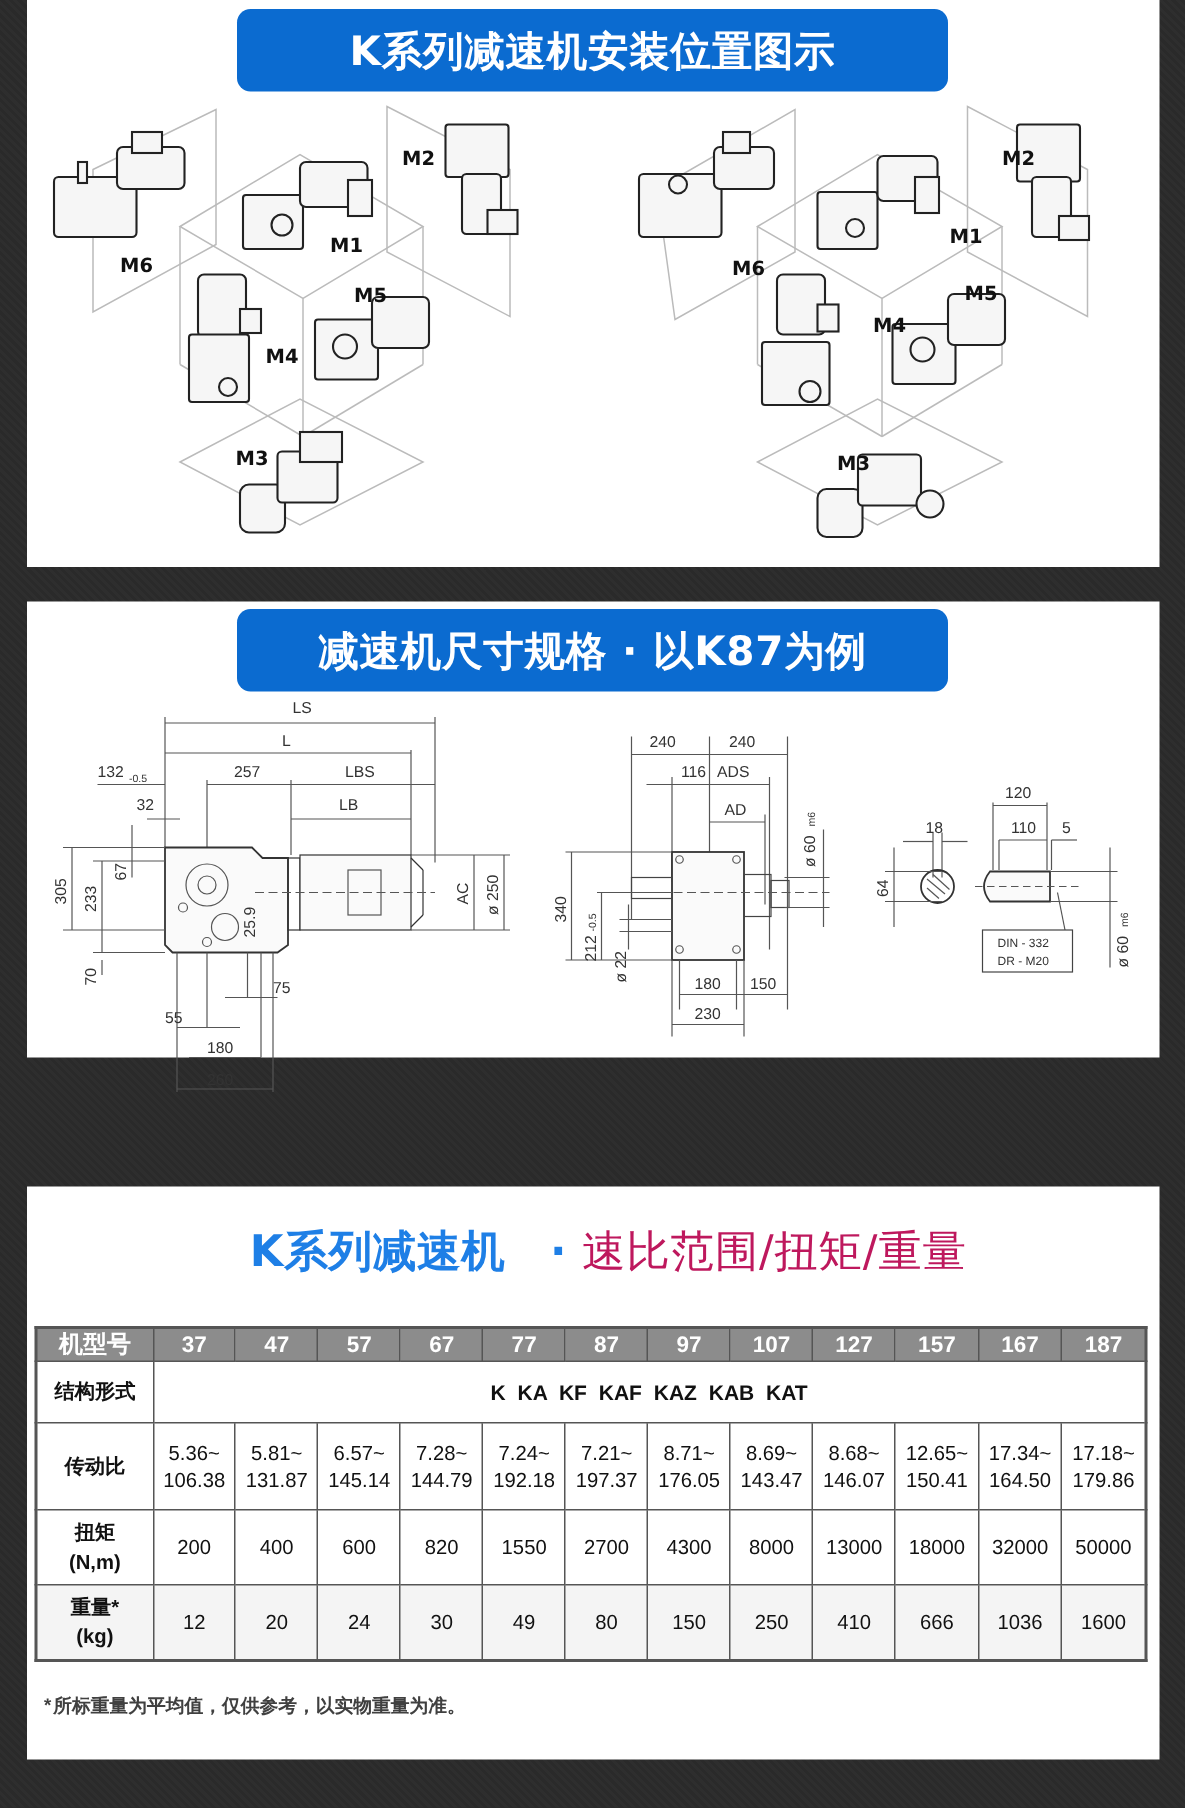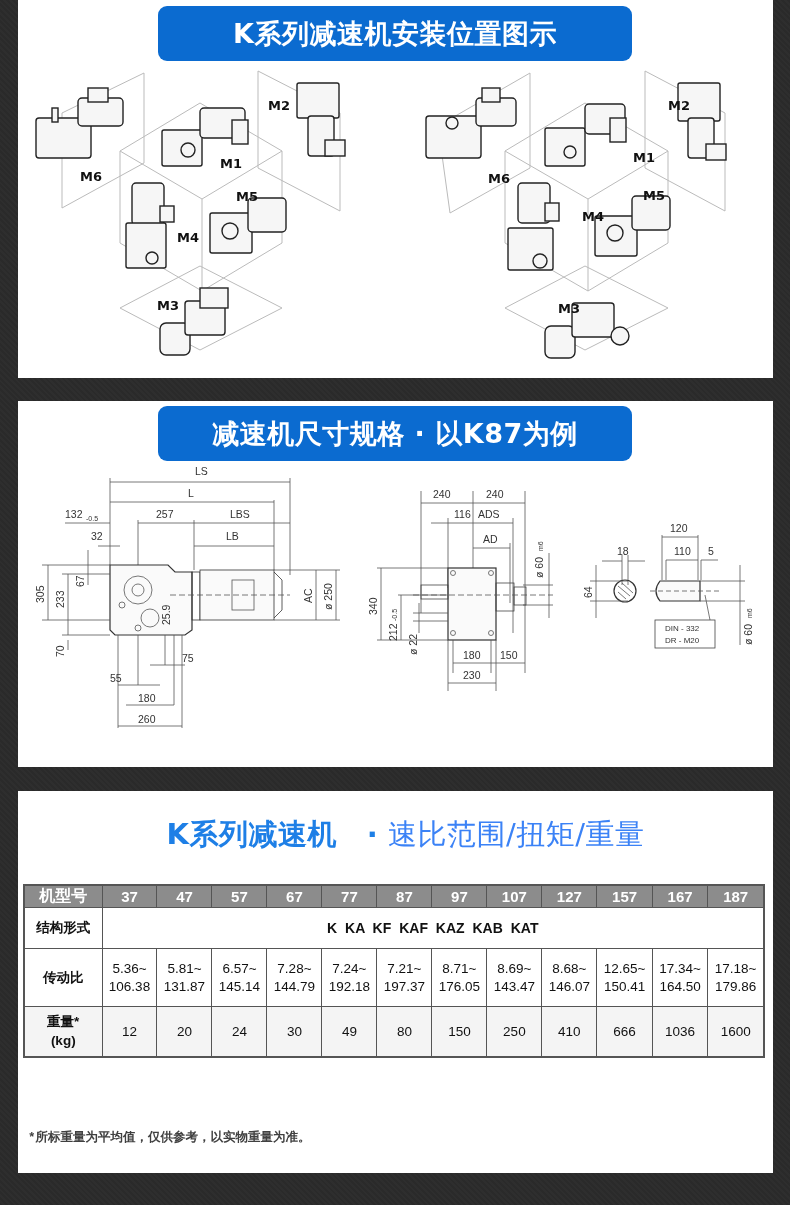--- a/index.html
+++ b/index.html
@@ -6,21 +6,21 @@
     html, body { width: 790px; height: 1205px; }
     body {
       background: #2b2b2b;
       background-image: repeating-linear-gradient(45deg, #2a2a2a 0 2px, #2e2e2e 2px 4px);
       font-family: "DejaVu Sans", "Liberation Sans", sans-serif;
       position: relative;
       overflow: hidden;
     }
     .panel { position: absolute; left: 18px; width: 755px; background: #fff; }
     .p1 { top: 0; height: 378px; }
-    .p2 { top: 401px; height: 366px; }
+    .p2 { top: 401px; height: 304px; }
     .p3 { top: 791px; height: 382px; }
 
     .title-pill {
       position: absolute; left: 140px; width: 474px; height: 55px;
       background: #0b6bd0; border-radius: 9px;
       color: #fff; font-size: 27px; font-weight: bold;
       display: flex; align-items: center; justify-content: center;
       letter-spacing: 0.5px;
       text-align: center;
     }
@@ -30,21 +30,21 @@
     svg { position: absolute; }
     .mlabel { font: bold 13px "DejaVu Sans", sans-serif; fill: #111; }
     .dim { font: 10.5px "Liberation Sans", sans-serif; fill: #333; }
     .dimsm { font: 7px "Liberation Sans", sans-serif; fill: #333; }
 
     .sec3-title {
       position: absolute; top: 24px; left: 0; width: 100%;
       text-align: center; font-size: 29px; letter-spacing: 0.5px;
     }
     .sec3-title .blue { color: #1e7fe6; font-weight: bold; margin-left: 20px; }
-    .sec3-title .black { color: #3b82f6; }
+    .sec3-title .black { color: #be185d; }
 
     table.spec {
       position: absolute; top: 93px; left: 5px; width: 742px;
       border-collapse: collapse;
       font-family: "Liberation Sans", sans-serif;
       font-size: 13.5px; color: #111;
       border: 2px solid #555;
     }
     table.spec td, table.spec th { border: 1px solid #555; text-align: center; vertical-align: middle; }
     table.spec th { background: #8c8c8c; color: #fff; font-weight: bold; font-size: 15px; height: 20px; }
@@ -384,20 +384,35 @@
       <td><span>7.28~</span><br><span>144.79</span></td>
       <td><span>7.24~</span><br><span>192.18</span></td>
       <td><span>7.21~</span><br><span>197.37</span></td>
       <td><span>8.71~</span><br><span>176.05</span></td>
       <td><span>8.69~</span><br><span>143.47</span></td>
       <td><span>8.68~</span><br><span>146.07</span></td>
       <td><span>12.65~</span><br><span>150.41</span></td>
       <td><span>17.34~</span><br><span>164.50</span></td>
       <td><span>17.18~</span><br><span>179.86</span></td>
     </tr>
+    <tr class="torque">
+      <td class="rowhead"><span>扭矩</span><br><span>(N,m)</span></td>
+      <td>200</td>
+      <td>400</td>
+      <td>600</td>
+      <td>820</td>
+      <td>1550</td>
+      <td>2700</td>
+      <td>4300</td>
+      <td>8000</td>
+      <td>13000</td>
+      <td>18000</td>
+      <td>32000</td>
+      <td>50000</td>
+    </tr>
     <tr class="weight">
       <td class="rowhead"><span>重量*</span><br><span>(kg)</span></td>
       <td>12</td>
       <td>20</td>
       <td>24</td>
       <td>30</td>
       <td>49</td>
       <td>80</td>
       <td>150</td>
       <td>250</td>

